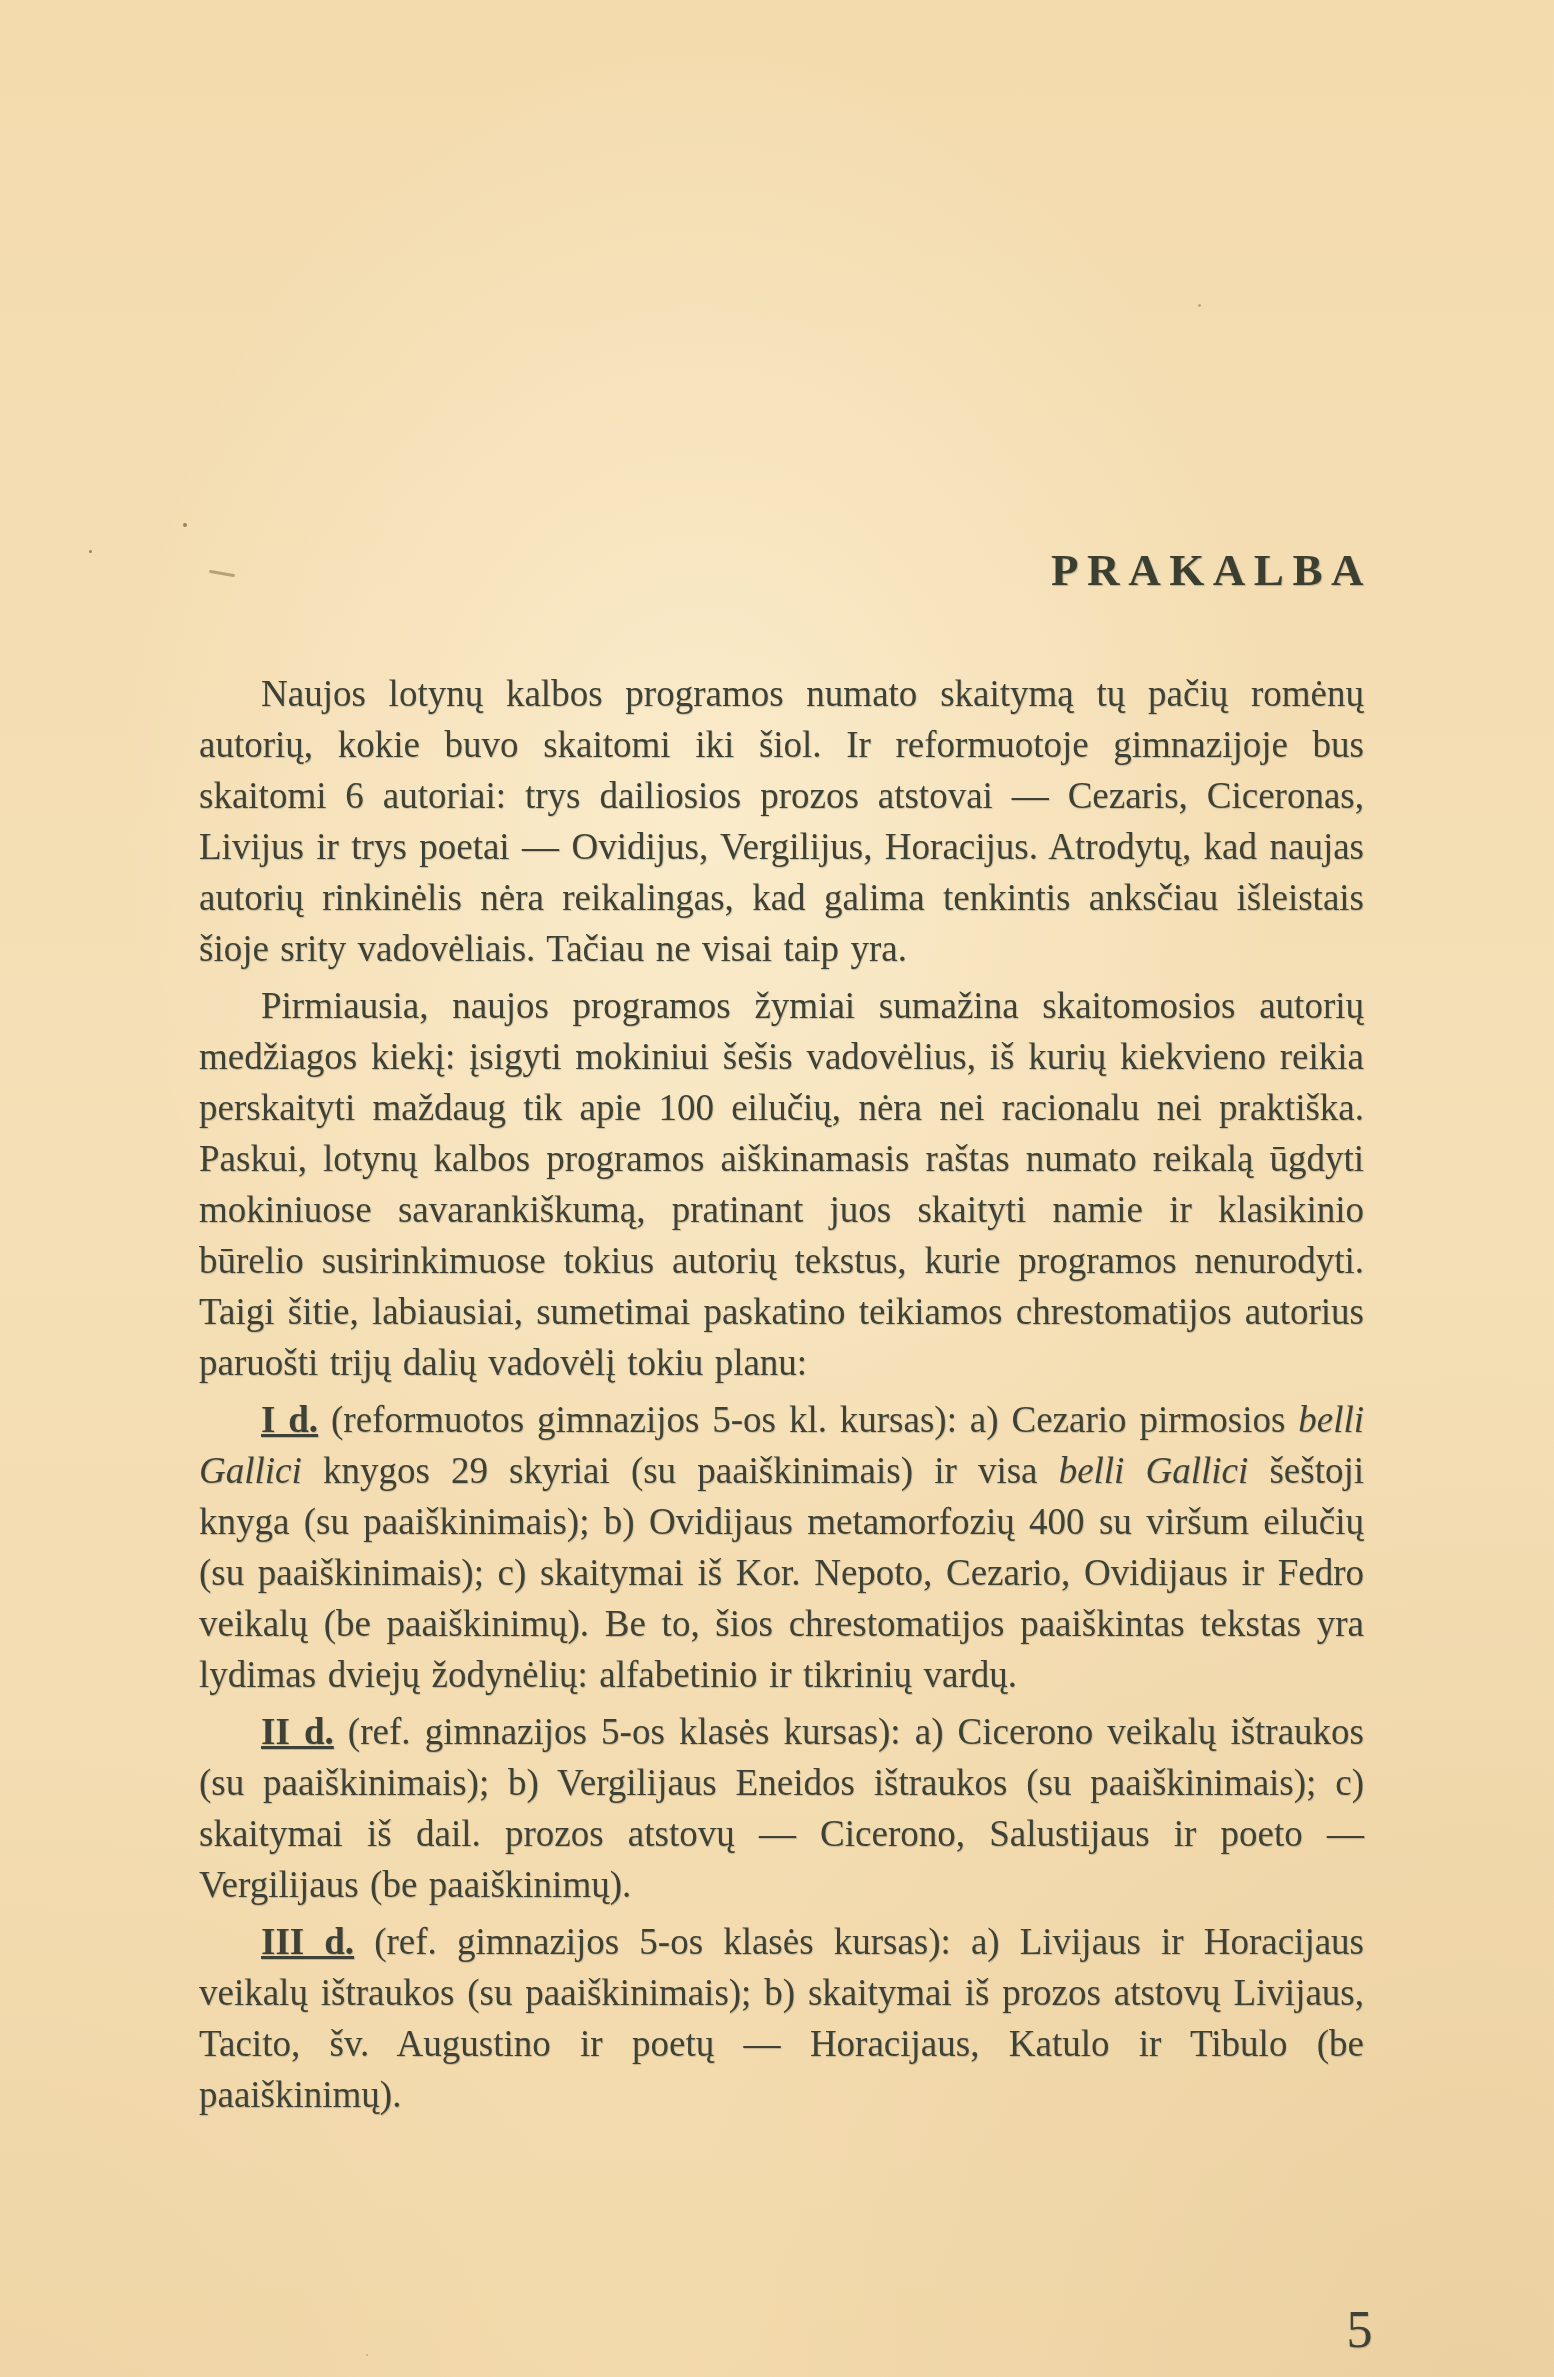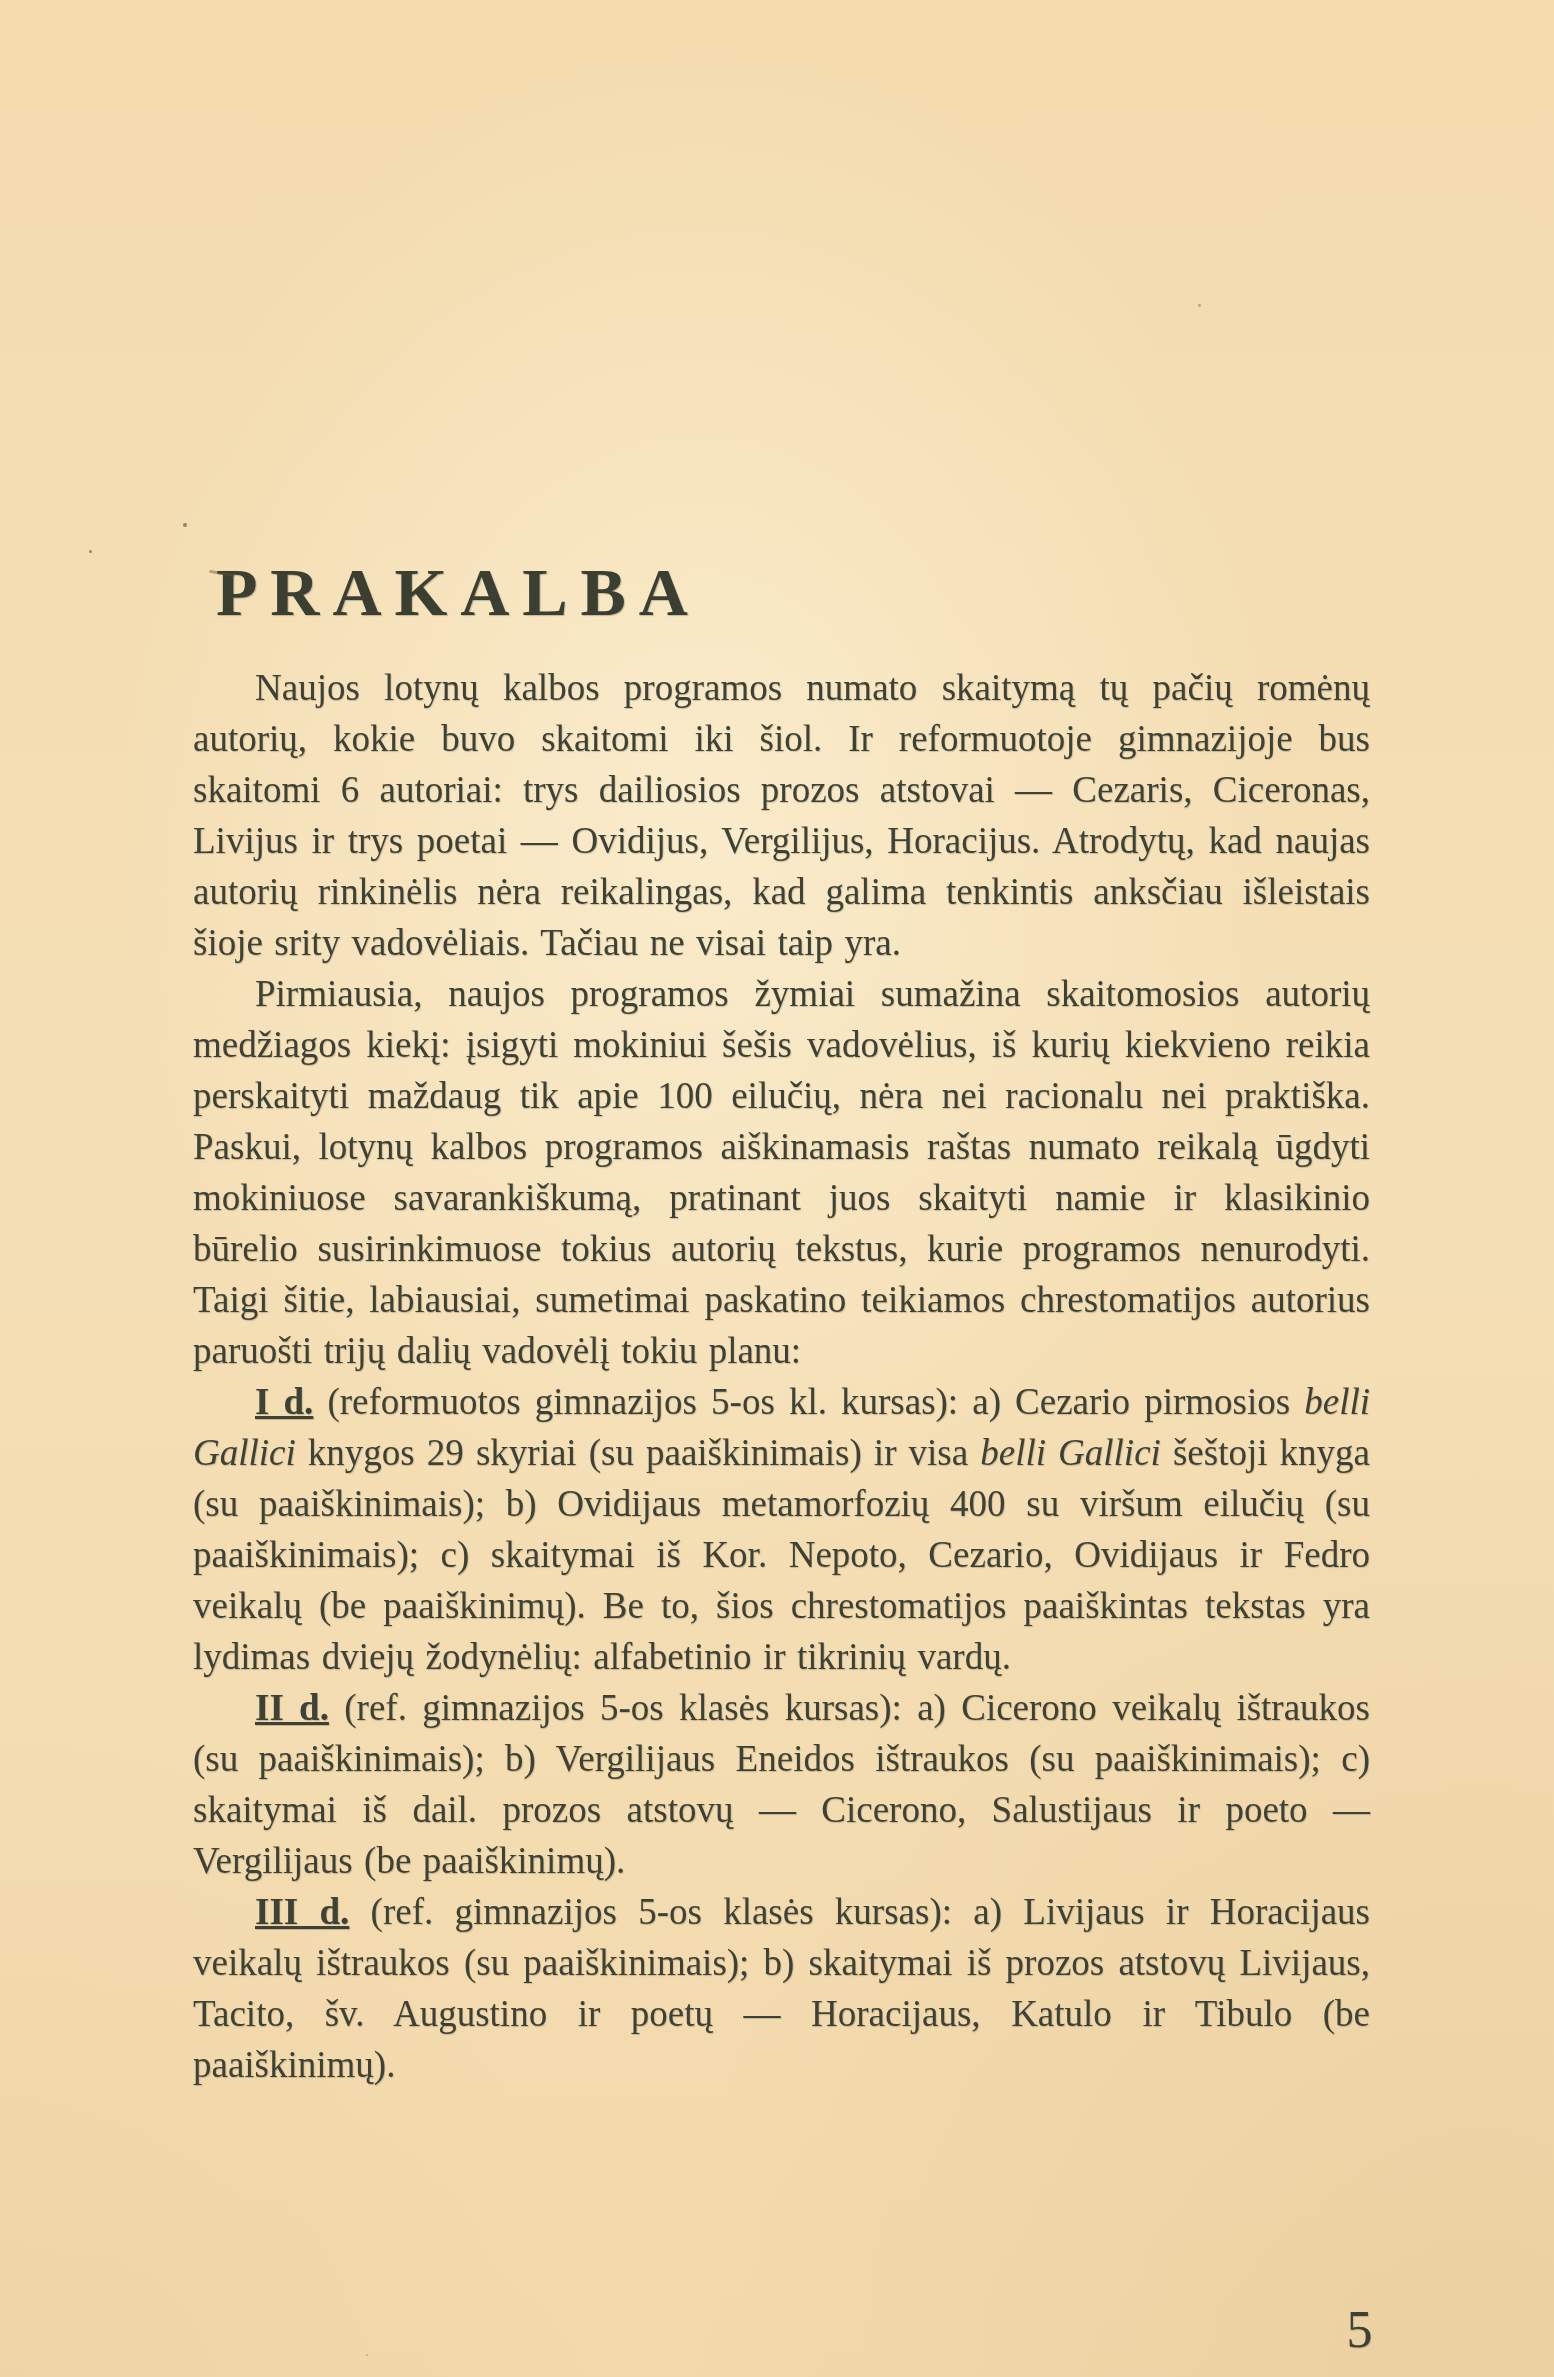--- a/index.html
+++ b/index.html
@@ -21,44 +21,44 @@
       radial-gradient(1141px 1522px at 95% 95%, rgba(198,160,100,0.16), rgba(198,160,100,0) 70%),
       radial-gradient(951px 1236px at 0% 100%, rgba(205,170,112,0.12), rgba(205,170,112,0) 65%),
       linear-gradient(180deg, #f3dbae 0%, #f5dfb6 45%, #f2d9ab 100%);
     overflow: hidden;
   }
   .title {
     position: absolute;
     left: 190px;
     top: 545px;
     width: 1179px;
-    margin: 13px;
-    text-align: left;
-    font-size: 68px;
+    margin: 3px;
+    text-align: right;
+    font-size: 45px;
     line-height: 1;
     font-weight: 700;
     letter-spacing: 0.19em;
     text-indent: 0.19em;
     color: #3b3f32;
     text-shadow: 1px 1px 1px rgba(62,66,54,0.28);
   }
   .text-block {
     position: absolute;
     left: 193px;
     top: 662px;
     width: 1177px;
     font-size: 37px;
     line-height: 51px;
     text-align: justify;
     color: #3e4236;
     text-shadow: 0.7px 1px 1px rgba(59,56,40,0.25);
     word-spacing: 0.06em;
   }
   .text-block p {
-    margin: 0;
+    margin: 6px;
     text-indent: 62px;
   }
   .run-bold   { font-weight: 700; text-decoration: underline; }
   .run-italic { font-style: italic; }
   .page-number {
     position: absolute;
     left: 1331px;
     top: 2304px;
     width: 57px;
     text-align: center;

